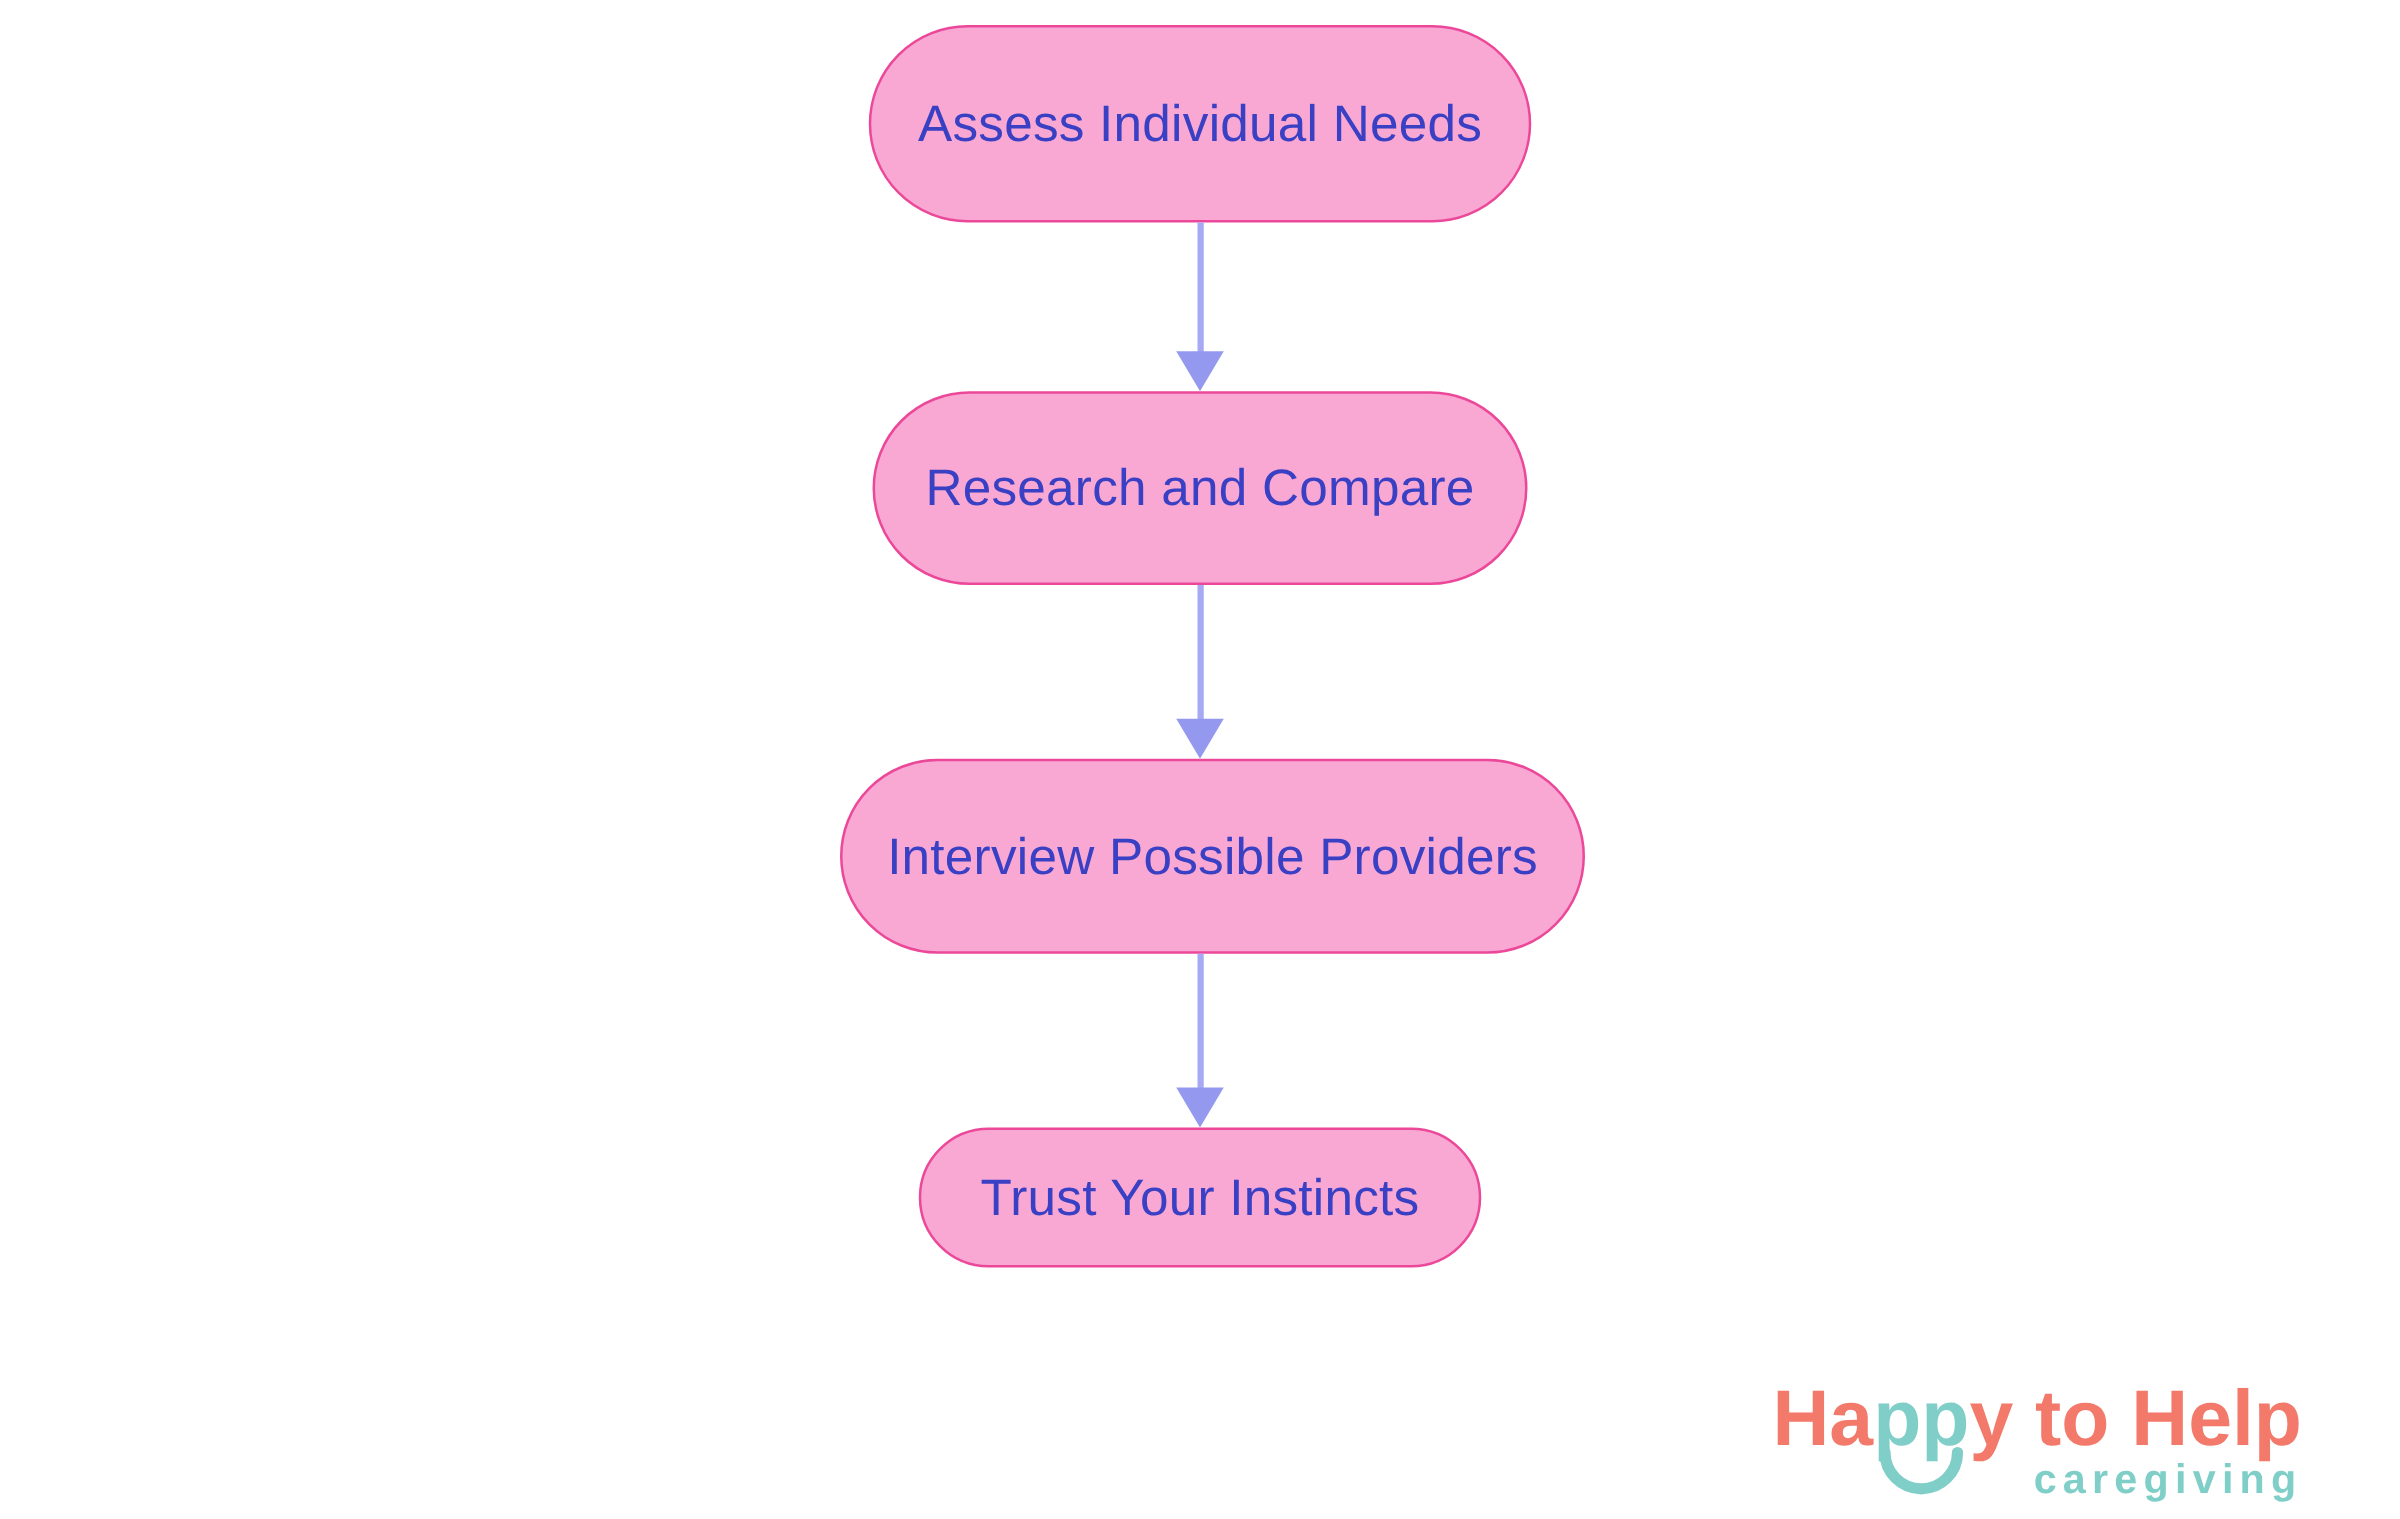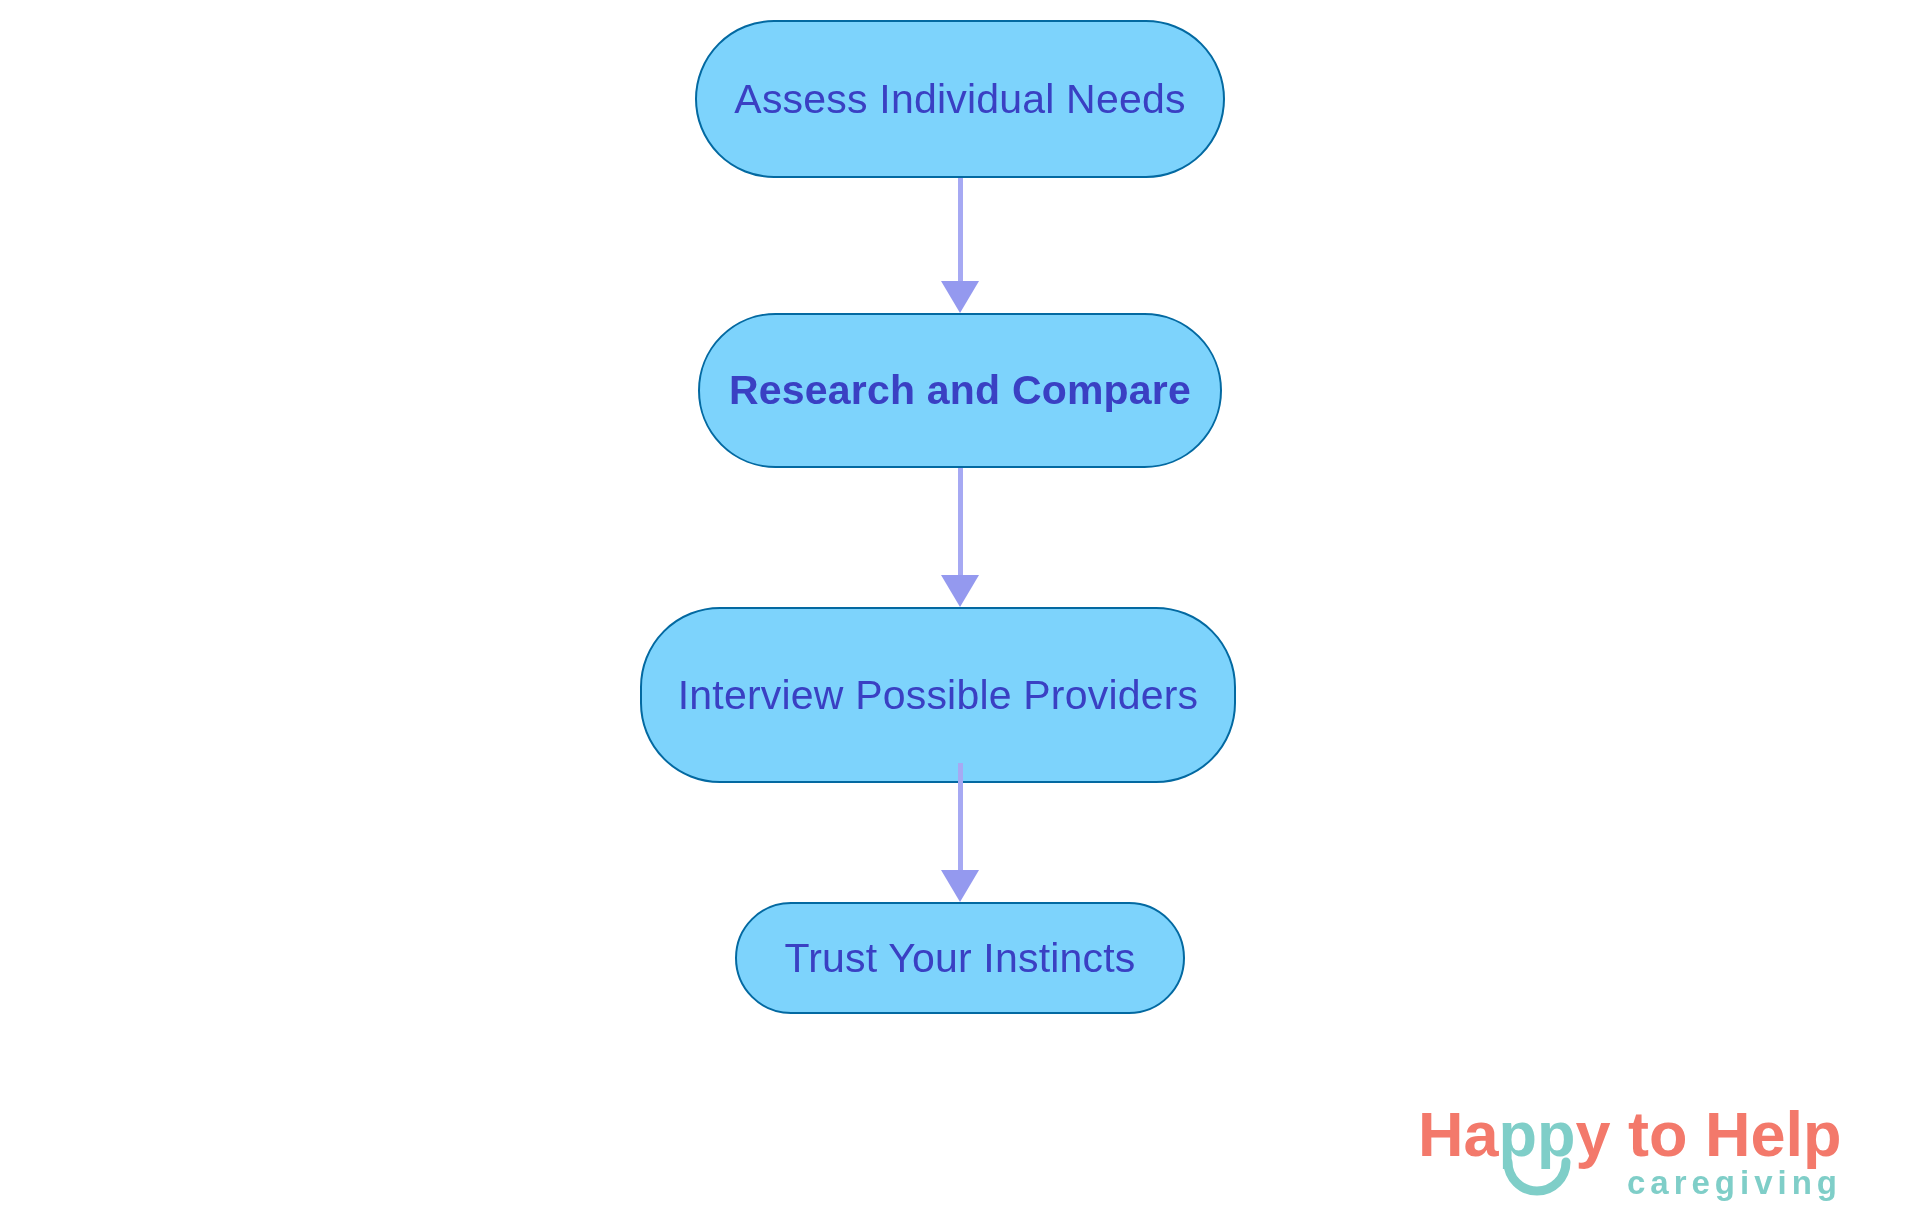--- a/index.html
+++ b/index.html
@@ -8,34 +8,34 @@
     width: 1920px; height: 1215px;
     position: relative;
     overflow: hidden;
     font-family: "Liberation Sans", sans-serif;
   }
   .canvas { position: absolute; inset: 0; }
 
   
   .flow-node {
     position: absolute;
-    background: #7dd3fc;
-    border: 2px solid #0369a1;
+    background: #f9a8d4;
+    border: 2px solid #ec4899;
     border-radius: 80px;
     display: flex;
     align-items: center;
     justify-content: center;
     color: #3a40c3;
     font-size: 41px;
     letter-spacing: 0.2px;
     white-space: nowrap;
   }
   .node-1 { left: 695px; top: 20px;  width: 530px; height: 158px; }
-  .node-2 { left: 698px; top: 313px; width: 524px; height: 155px; font-weight: bold; }
-  .node-3 { left: 640px; top: 607px; width: 596px; height: 176px; }
+  .node-2 { left: 698px; top: 313px; width: 524px; height: 155px; }
+  .node-3 { left: 672px; top: 607px; width: 596px; height: 156px; }
   .node-4 { left: 735px; top: 902px; width: 450px; height: 112px; }
 
   
   .flow-arrow { position: absolute; left: 941px; width: 38px; }
   .arrow-1 { top: 178px; height: 135px; }
   .arrow-2 { top: 468px; height: 139px; }
   .arrow-3 { top: 763px; height: 139px; }
   .arrow-shaft {
     position: absolute;
     left: 16.5px; top: 0;

